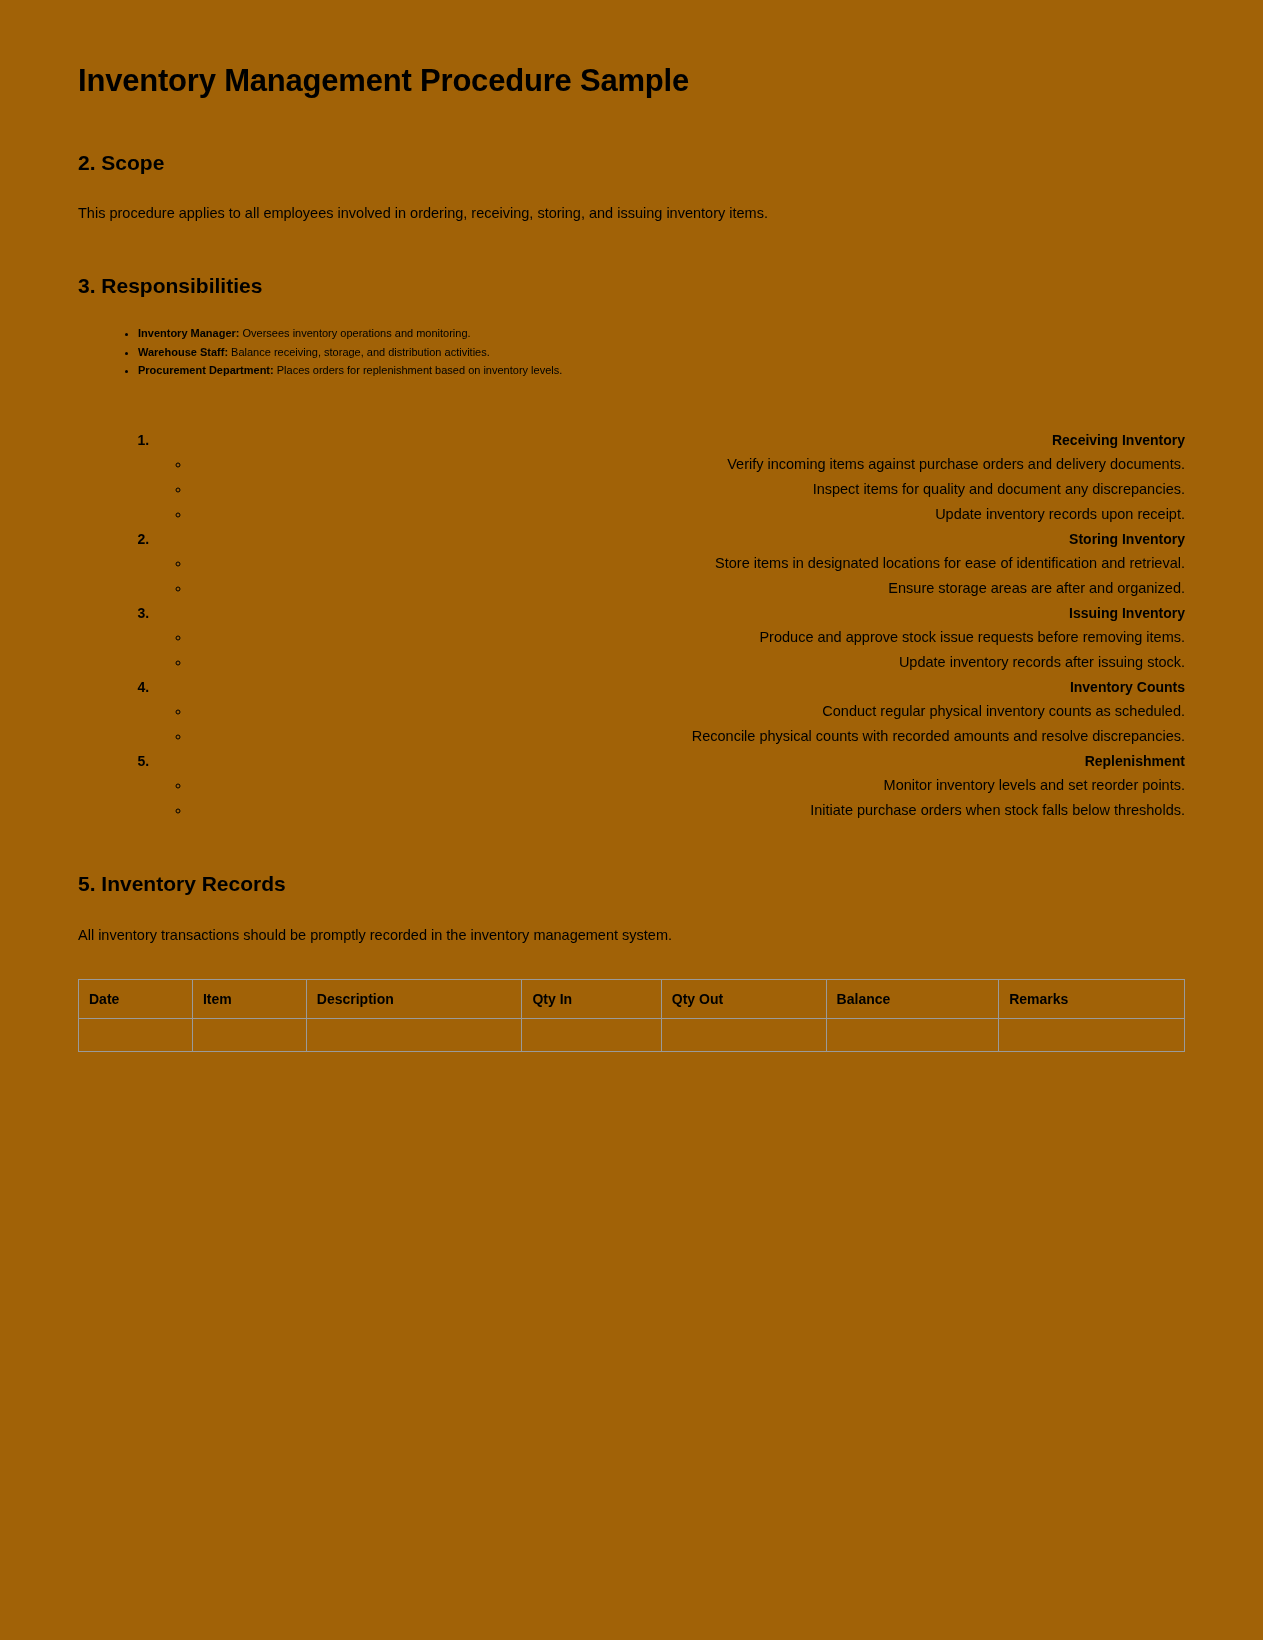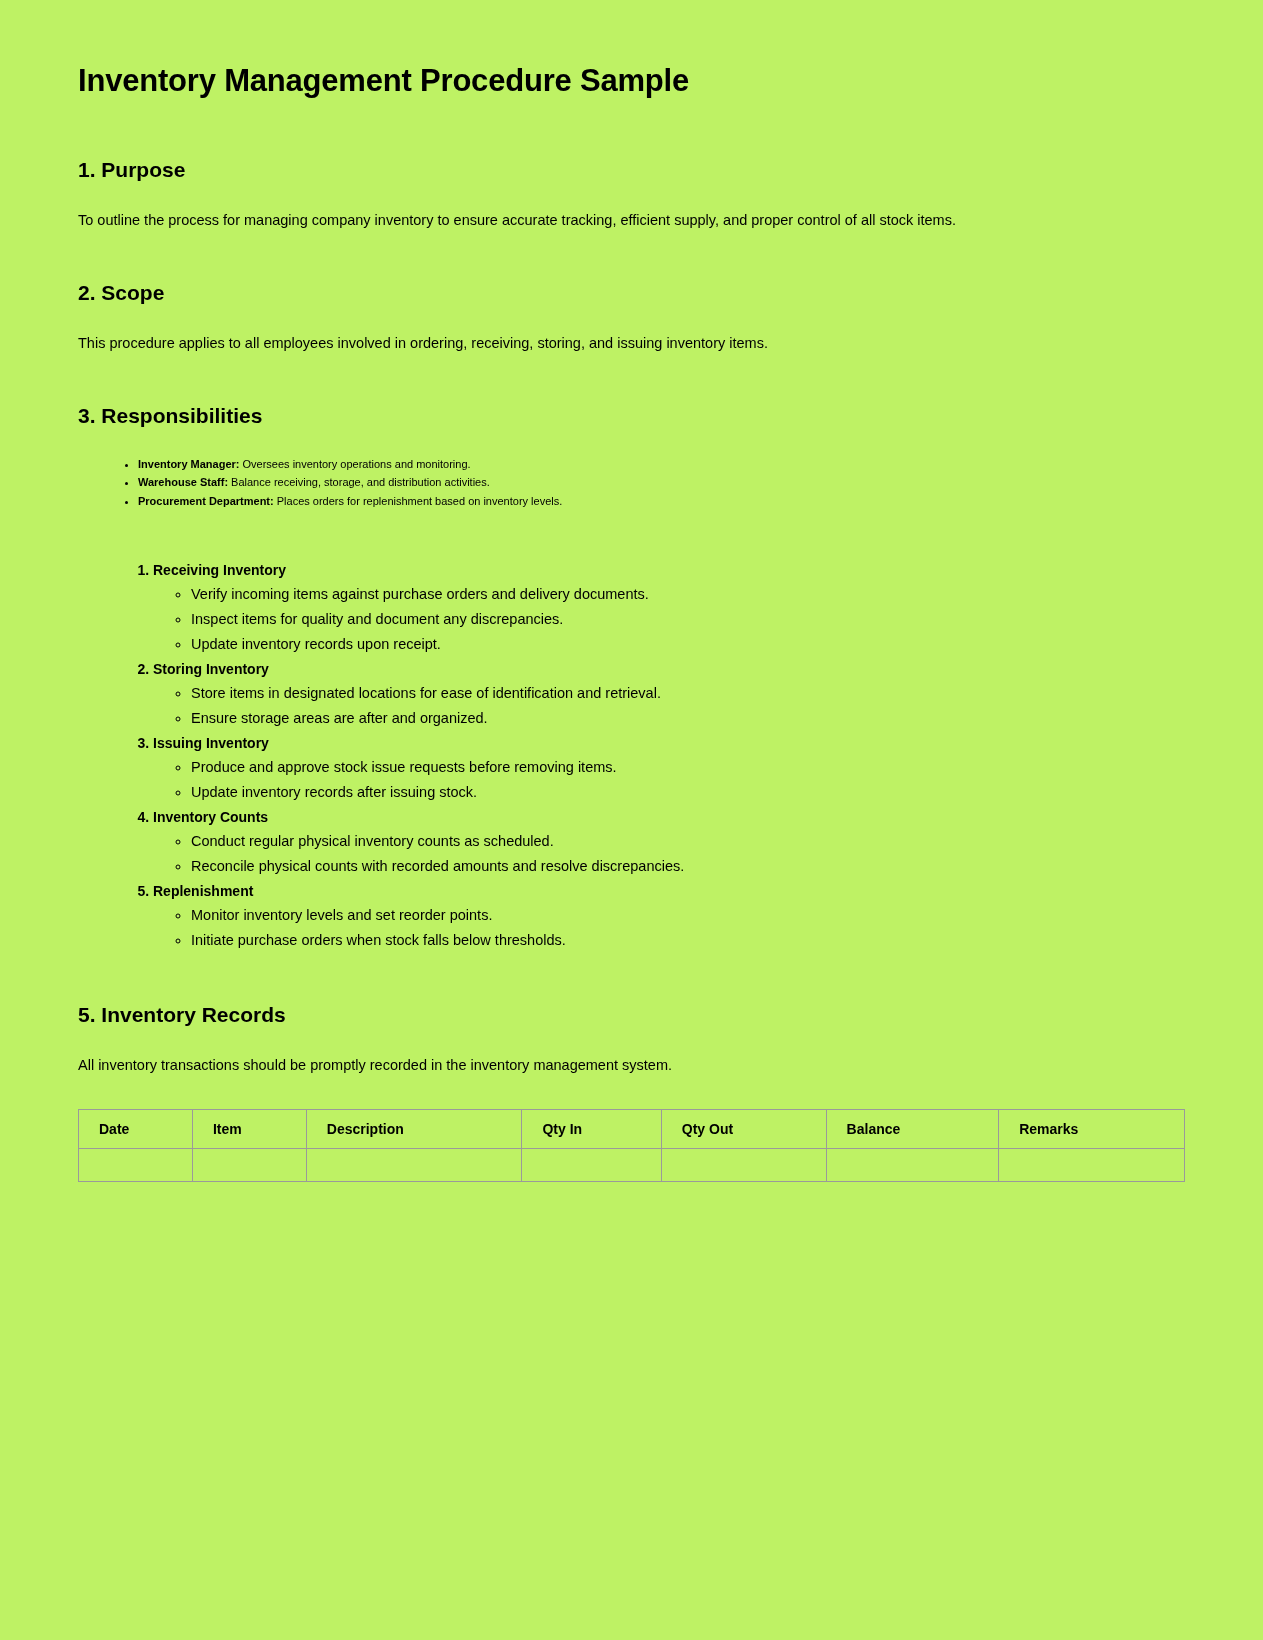--- a/index.html
+++ b/index.html
@@ -13,21 +13,21 @@
     height: 1640px;
     font-family: "Liberation Sans", sans-serif;
     color: #000000;
     -webkit-font-smoothing: antialiased;
   }
   .page {
     box-sizing: border-box;
     width: 1263px;
     min-height: 1640px;
     padding: 52px 78px 40px 78px;
-    background: #bef264;
+    background: #a16207;
   }
   h1.doc-title {
     font-size: 31px;
     font-weight: bold;
     letter-spacing: -0.2px;
     margin: 10px 0 0 0;
     line-height: 1.25;
     color: #000;
   }
   h2.section-heading {
@@ -59,20 +59,21 @@
     line-height: 1.68;
     color: #000;
   }
   ul.resp-list > li .role {
     font-weight: bold;
   }
   ol.proc-list {
     margin: 22px 0 0 0;
     padding-left: 75px;
     list-style-type: decimal;
+    text-align: right;
   }
   ol.proc-list > li {
     font-size: 14px;
     line-height: 1.72;
     font-weight: bold;
     color: #000;
     margin: 0;
   }
   ol.proc-list > li > .step-title {
     font-weight: bold;
@@ -93,21 +94,21 @@
     border-collapse: collapse;
     width: 100%;
     margin-top: 33px;
     table-layout: fixed;
   }
   table.records-table th,
   table.records-table td {
     border: 1px solid #9a9a9a;
     text-align: left;
     vertical-align: middle;
-    padding: 8px 20px;
+    padding: 8px 10px;
     font-size: 14px;
     color: #000;
   }
   table.records-table th {
     font-weight: bold;
     height: 22px;
   }
   table.records-table td {
     height: 16px;
   }
@@ -119,24 +120,20 @@
   table.records-table col.c-balance { width: 15.6%; }
   table.records-table col.c-remarks { width: 16.8%; }
 </style>
 </head>
 <body>
 
 <div class="page">
 
   <h1 class="doc-title">Inventory Management Procedure Sample</h1>
 
-  <div class="section first">
-    <h2 class="section-heading">1. Purpose</h2>
-    <p class="body-text">To outline the process for managing company inventory to ensure accurate tracking, efficient supply, and proper control of all stock items.</p>
-  </div>
 
   <div class="section">
     <h2 class="section-heading">2. Scope</h2>
     <p class="body-text">This procedure applies to all employees involved in ordering, receiving, storing, and issuing inventory items.</p>
   </div>
 
   <div class="section">
     <h2 class="section-heading">3. Responsibilities</h2>
     <ul class="resp-list">
       <li><span class="role">Inventory Manager:</span><span> Oversees inventory operations and monitoring.</span></li>

